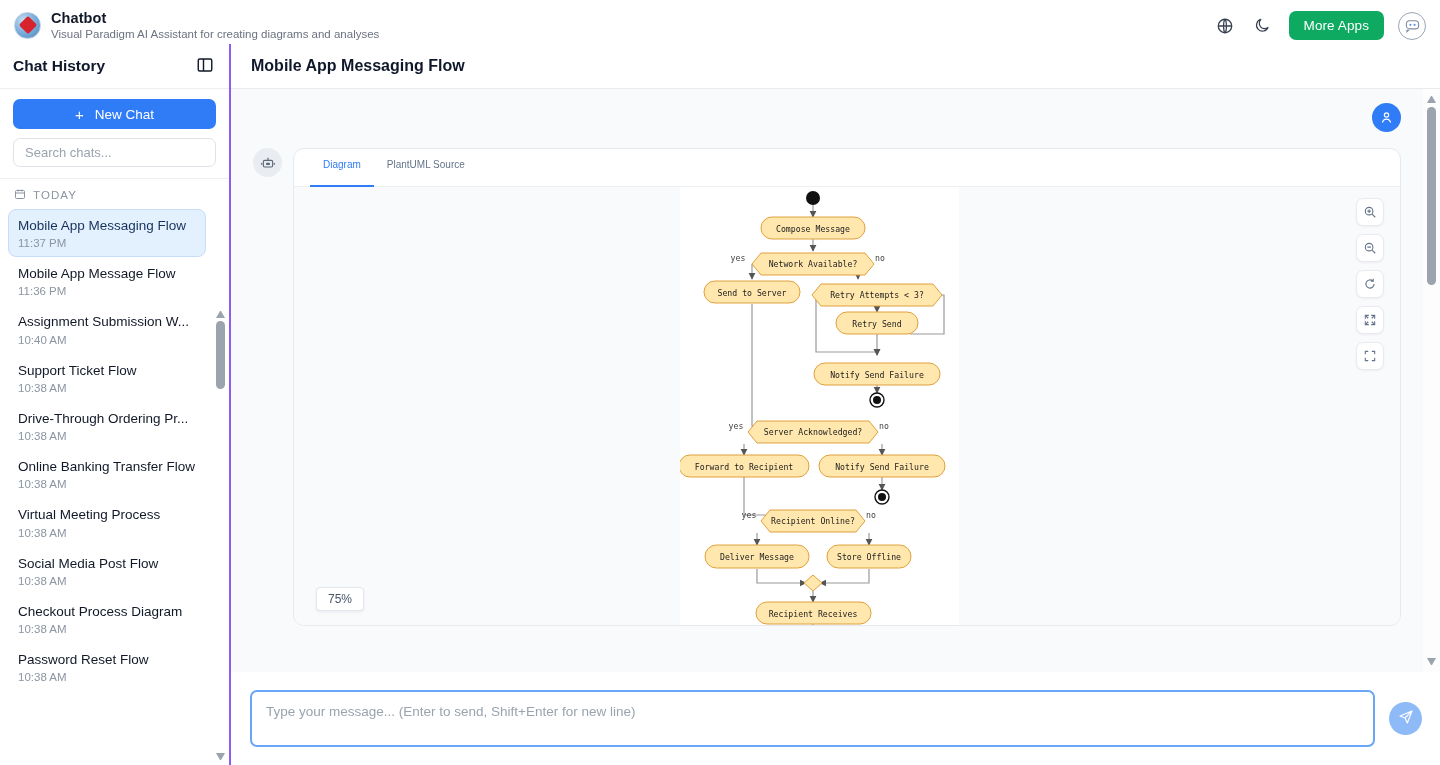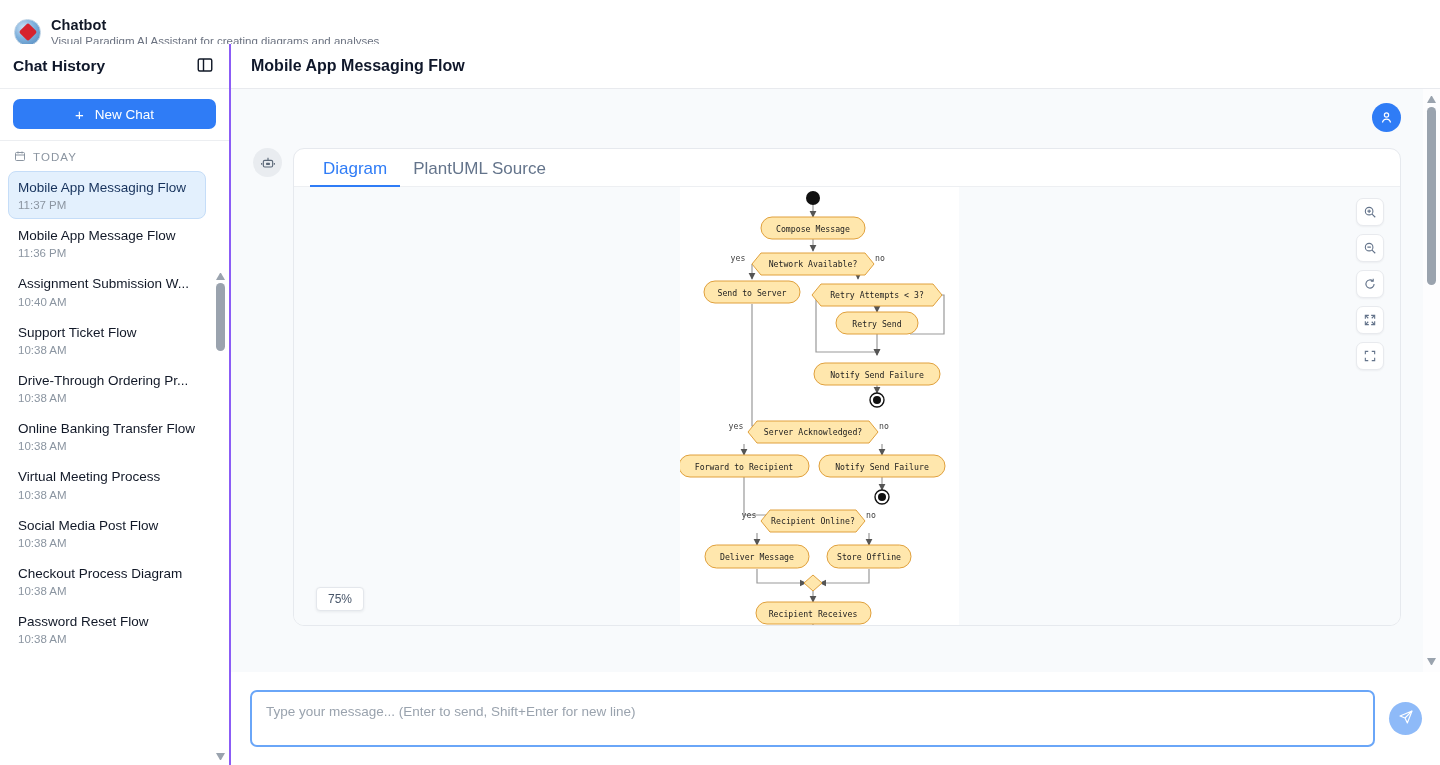--- a/index.html
+++ b/index.html
@@ -6,21 +6,21 @@
   html, body {
     width: 1440px; height: 765px;
     font-family: "Liberation Sans", sans-serif;
     background: #ffffff;
     overflow: hidden;
     color: #1e293b;
   }
 
   
   .topbar {
-    position: absolute; top: 11px; left: 0; width: 1440px; height: 44px;
+    position: absolute; top: 4px; left: 0; width: 1440px; height: 44px;
     background: #ffffff;
     border-bottom: 1px solid #e8eaee;
     display: flex; align-items: center;
   }
   .brand { display: flex; align-items: center; gap: 10px; padding-left: 14px; }
   .logo-vp {
     width: 27px; height: 27px; border-radius: 50%;
     background: radial-gradient(circle at 35% 32%, #cfe3f5 0%, #7fb1dd 45%, #4f86bb 100%);
     position: relative; flex: none;
     border: 1px solid #b9cfe3;
@@ -141,21 +141,21 @@
   .avatar-bot {
     width: 29px; height: 29px; border-radius: 50%; background: #e9ecf0; flex: none;
     display: flex; align-items: center; justify-content: center; color: #5b6878;
   }
   .card {
     flex: 1; background: #fff; border: 1px solid #e6e9ee; border-radius: 11px;
     overflow: hidden; height: 478px; position: relative;
   }
   .tabs { display: flex; gap: 0; padding: 0 16px; border-bottom: 1px solid #edeff2; height: 38px; }
   .tab {
-    font-size: 17px; color: #64748b; padding: 10px 13px 9px; cursor: pointer;
+    font-size: 10px; color: #64748b; padding: 10px 13px 9px; cursor: pointer;
     border-bottom: 2.5px solid transparent; margin-bottom: -1px;
   }
   .tab.active { color: #2f7cf6; border-bottom-color: #2f7cf6; }
 
   .canvas {
     position: absolute; top: 38px; left: 0; right: 0; bottom: 0;
     background: #f8fafc; overflow: hidden;
   }
   .diagram-sheet {
     position: absolute; left: 386px; top: 0; width: 279px; bottom: 0; background: #ffffff;
@@ -205,40 +205,65 @@
 </style>
 </head>
 <body>
 
 <div class="topbar">
   <div class="brand">
     <div class="logo-vp"></div>
     <div class="brand-txt">
       <div class="brand-title">Chatbot</div>
       <div class="brand-sub">Visual Paradigm AI Assistant for creating diagrams and analyses</div>
+    </div>
+  </div>
+  <div class="topbar-right">
+    <div class="icon-btn">
+      <svg width="18" height="18" viewBox="0 0 24 24" fill="none" stroke="currentColor" stroke-width="1.7">
+        <circle cx="12" cy="12" r="9"></circle>
+          <path d="M3 12h18M12 3c2.5 2.7 2.5 15.3 0 18M12 3c-2.5 2.7-2.5 15.3 0 18"></path>
+      </svg>
+    </div>
+    <div class="icon-btn">
+      <svg width="17" height="17" viewBox="0 0 24 24" fill="none" stroke="currentColor" stroke-width="1.7">
+        <path d="M20 14.5A8.5 8.5 0 1 1 10 3.2a7 7 0 0 0 10 11.3z"></path>
+      </svg>
+    </div>
+    <button class="more-apps">More Apps</button>
+    <div class="avatar-bot-top">
+      <svg width="17" height="15" viewBox="0 0 24 22" fill="none" stroke="#7d8b9c" stroke-width="1.6">
+        <rect x="3" y="4" width="18" height="12" rx="5"></rect>
+        <circle cx="9" cy="10" r="1.6" fill="#5b8fd8" stroke="none"></circle>
+        <circle cx="15" cy="10" r="1.6" fill="#5b8fd8" stroke="none"></circle>
+        <path d="M7 17l-3 3v-3"></path>
+      </svg>
     </div>
   </div>
 </div>
 
 <div class="sidebar">
   <div class="sb-head">
     <div class="sb-title">Chat History</div>
     <div class="sb-toggle">
       <svg width="18" height="18" viewBox="0 0 24 24" fill="none" stroke="#111827" stroke-width="1.9">
         <rect x="3" y="4" width="18" height="16" rx="2"></rect>
           <path d="M10 4v16"></path>
       </svg>
     </div>
   </div>
 
   <div class="sb-top">
     <button class="new-chat">
       <span class="plus">+</span>
       <span>New Chat</span>
     </button>
+    <div class="search-wrap">
+      <input class="search-input" type="text" placeholder="Search chats..." style="">
+    </div>
   </div>
 
   <div class="sb-list">
     <div class="sb-scroll">
       <div class="day-label">
         <span>
           <svg width="12" height="12" viewBox="0 0 24 24" fill="none" stroke="#8b95a1" stroke-width="2">
             <rect x="3" y="5" width="18" height="16" rx="2"></rect>
               <path d="M3 10h18M8 3v4M16 3v4"></path>
           </svg>

